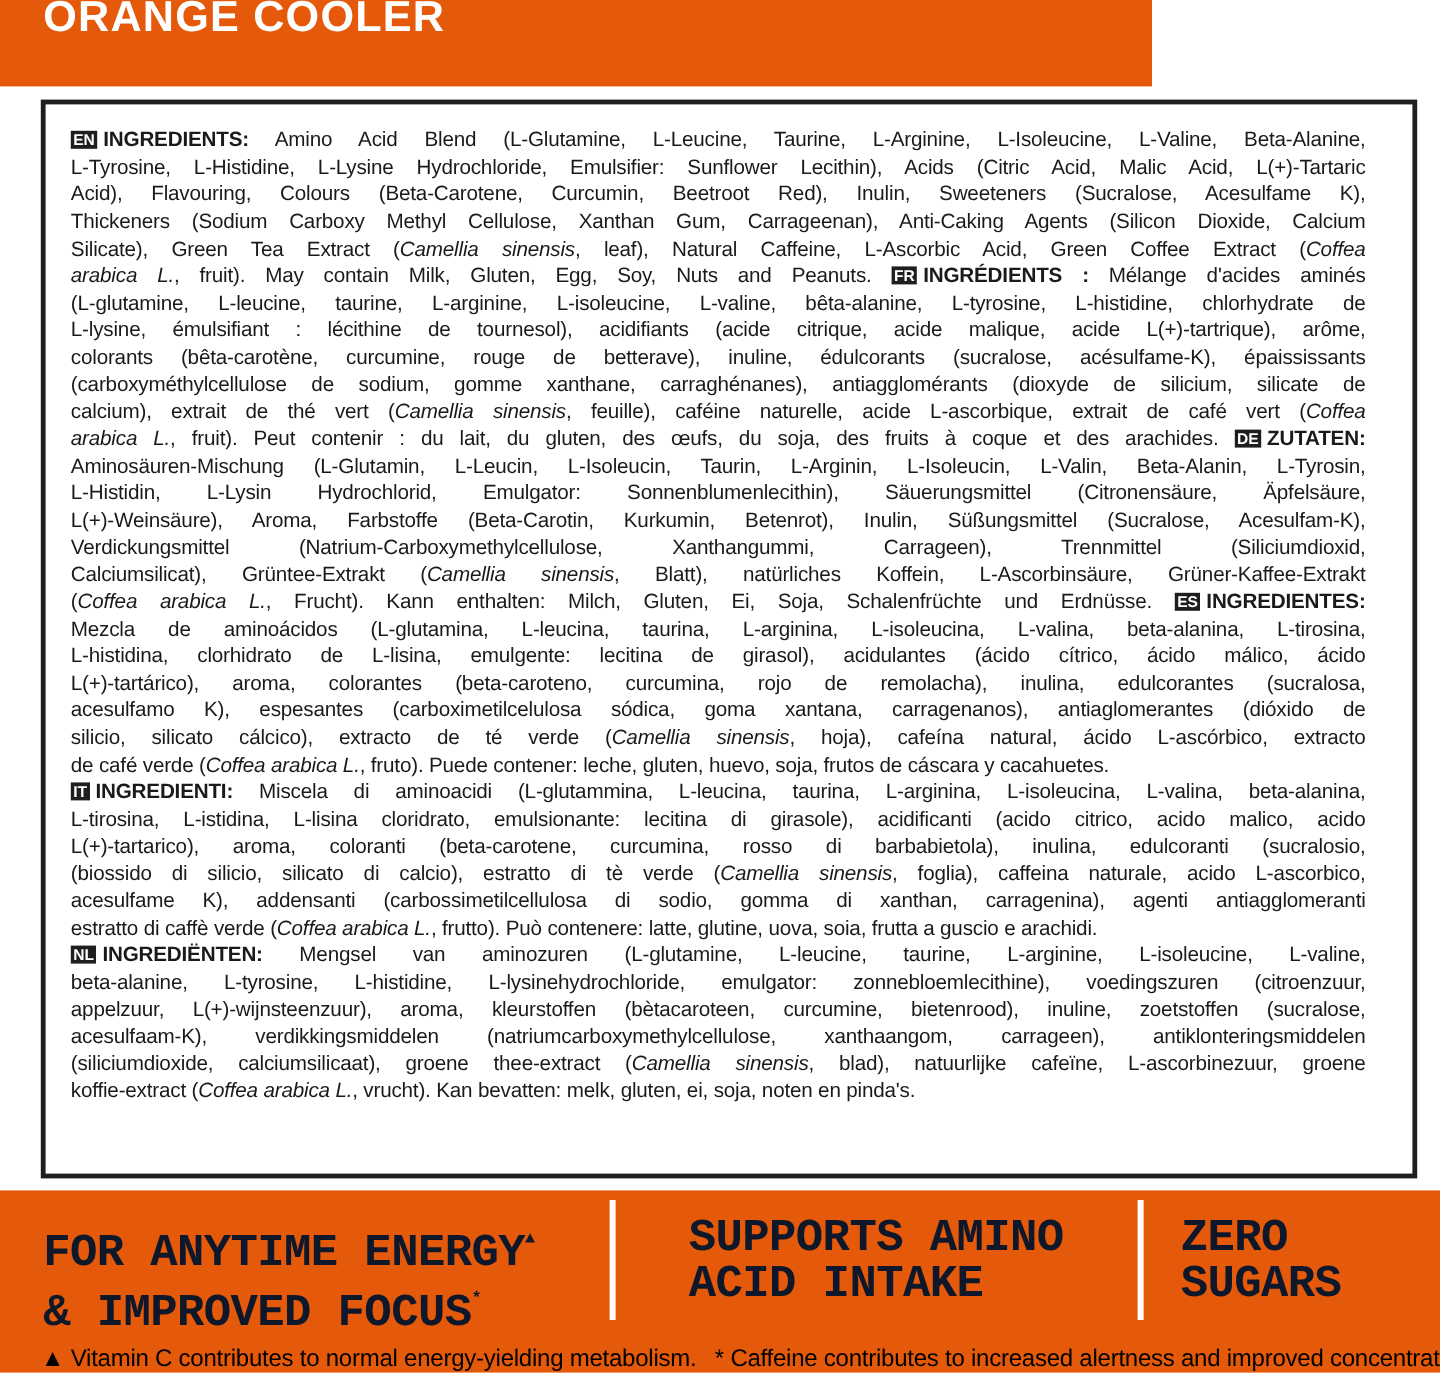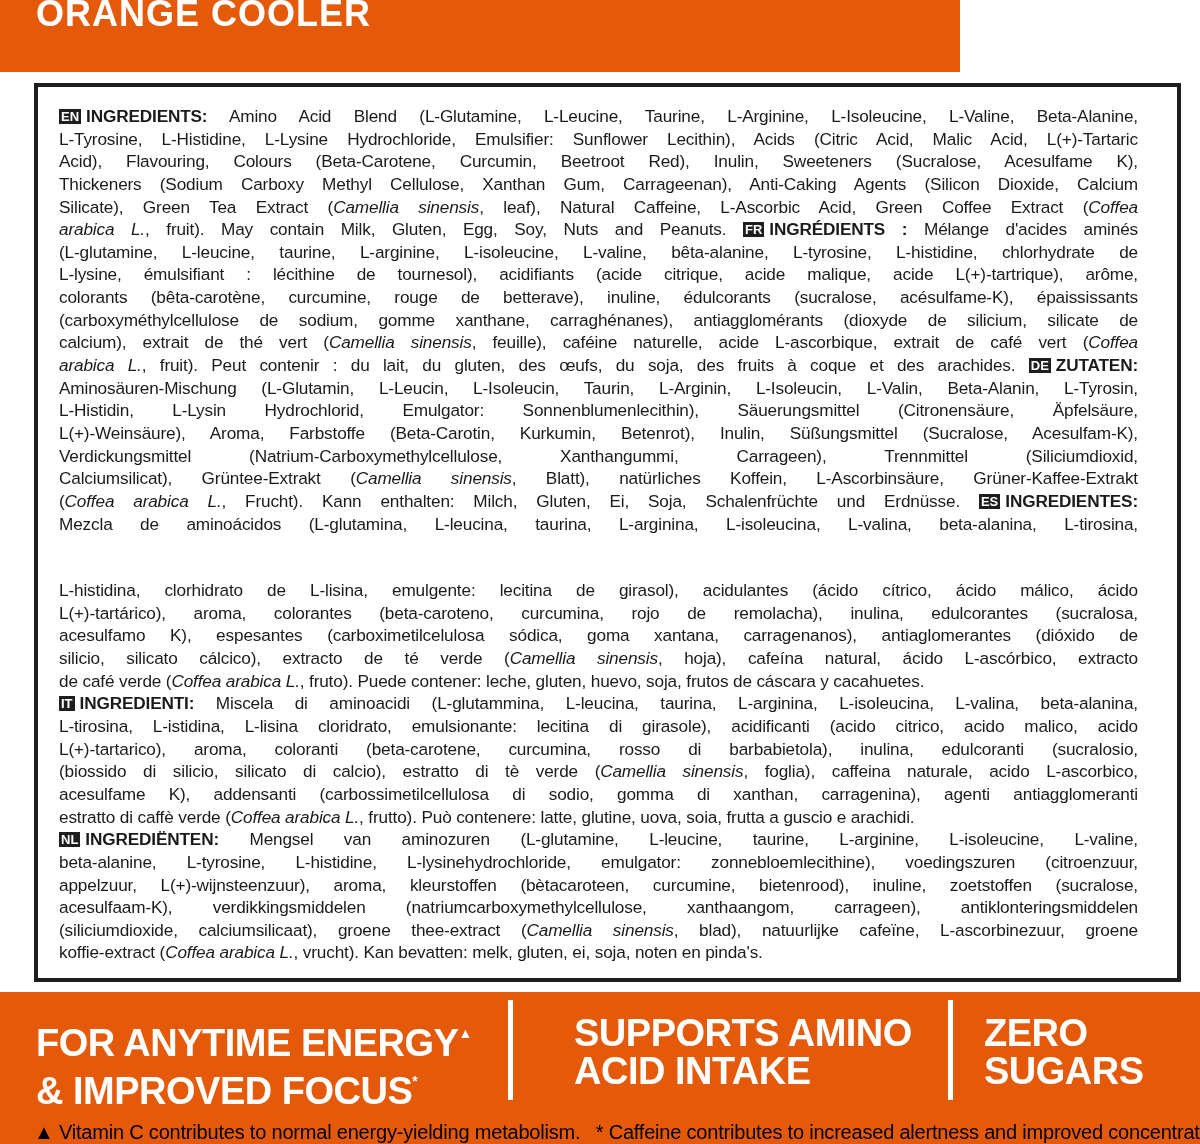--- a/index.html
+++ b/index.html
@@ -11,21 +11,21 @@
   .box { position:absolute; left:34px; top:83px; width:1123px; height:891px; border:4px solid #1e1e1e; background:#fff;padding-left:16px; }
   .lines { position:absolute; left:21px; top:18px; width:1079px; }
   .line { height:22.65px; line-height:22.65px; font-size:17.2px; color:#1a1a1a; white-space:nowrap;
           text-align:justify; text-align-last:justify; font-family:"Liberation Sans", sans-serif; letter-spacing:-0.15px; }
   .line.last { text-align-last:left; }
   .line span.b { font-weight:bold; }
   .line span.i { font-style:italic; }
   .line span.tag { display:inline-block; background:#1e1e1e; color:#fff; font-weight:bold; font-size:13px;
           line-height:15px; padding:0 2px; margin-right:5px; vertical-align:1px; letter-spacing:0; }
   .bottom-band { position:absolute; left:0; top:992px; width:1200px; height:152px; background:#e55a0a; }
-  .claim { position:absolute; top:22px; color:#ffffff; font-family:Liberation Sans, sans-serif; font-weight:bold;
+  .claim { position:absolute; top:22px; color:#0f172a; font-family:Liberation Mono, monospace; font-weight:bold;
            font-size:38px; line-height:38px; letter-spacing:-0.5px; }
   .claim .sup { font-size:14px; vertical-align:18px; }
   .divider { position:absolute; top:8px; width:5px; height:100px; background:#fff; }
   .footnote { position:absolute; left:34px; top:129px; color:#000000; font-family:"Liberation Sans", sans-serif;
               font-size:20px; line-height:22px; white-space:nowrap; letter-spacing:-0.2px;text-align:center; }
 </style>
 </head>
 <body>
 
 <div class="top-band">
@@ -46,21 +46,21 @@
       <div class="line" style="white-space: nowrap; word-spacing: 0px;"><span>(carboxyméthylcellulose de sodium, gomme xanthane, carraghénanes), antiagglomérants (dioxyde de silicium, silicate de</span></div>
       <div class="line" style="white-space: nowrap; word-spacing: 0px;"><span>calcium), extrait de thé vert (</span><span class="i">Camellia sinensis</span><span>, feuille), caféine naturelle, acide L-ascorbique, extrait de café vert (</span><span class="i">Coffea</span></div>
       <div class="line" style="white-space: nowrap; word-spacing: 0px;"><span class="i">arabica L.</span><span>, fruit). Peut contenir : du lait, du gluten, des œufs, du soja, des fruits à coque et des arachides. </span><span class="tag">DE</span><span class="b">ZUTATEN:</span></div>
       <div class="line" style="white-space: nowrap; word-spacing: 0px;"><span>Aminosäuren-Mischung (L-Glutamin, L-Leucin, L-Isoleucin, Taurin, L-Arginin, L-Isoleucin, L-Valin, Beta-Alanin, L-Tyrosin,</span></div>
       <div class="line" style="white-space: nowrap; word-spacing: 0px;"><span>L-Histidin, L-Lysin Hydrochlorid, Emulgator: Sonnenblumenlecithin), Säuerungsmittel (Citronensäure, Äpfelsäure,</span></div>
       <div class="line" style="white-space: nowrap; word-spacing: 0px;"><span>L(+)-Weinsäure), Aroma, Farbstoffe (Beta-Carotin, Kurkumin, Betenrot), Inulin, Süßungsmittel (Sucralose, Acesulfam-K),</span></div>
       <div class="line" style="white-space: nowrap; word-spacing: 0px;"><span>Verdickungsmittel (Natrium-Carboxymethylcellulose, Xanthangummi, Carrageen), Trennmittel (Siliciumdioxid,</span></div>
       <div class="line" style="white-space: nowrap; word-spacing: 0px;"><span>Calciumsilicat), Grüntee-Extrakt (</span><span class="i">Camellia sinensis</span><span>, Blatt), natürliches Koffein, L-Ascorbinsäure, Grüner-Kaffee-Extrakt</span></div>
       <div class="line" style="white-space: nowrap; word-spacing: 0px;"><span>(</span><span class="i">Coffea arabica L.</span><span>, Frucht). Kann enthalten: Milch, Gluten, Ei, Soja, Schalenfrüchte und Erdnüsse. </span><span class="tag">ES</span><span class="b">INGREDIENTES:</span></div>
       <div class="line" style="white-space: nowrap; word-spacing: 0px;"><span>Mezcla de aminoácidos (L-glutamina, L-leucina, taurina, L-arginina, L-isoleucina, L-valina, beta-alanina, L-tirosina,</span></div>
-      <div class="line" style="white-space: nowrap; word-spacing: 0px; margin-top: 44px;"><span>L-histidina, clorhidrato de L-lisina, emulgente: lecitina de girasol), acidulantes (ácido cítrico, ácido málico, ácido</span></div>
+      <div class="line" style="white-space: nowrap; word-spacing: 0px;"><span>L-histidina, clorhidrato de L-lisina, emulgente: lecitina de girasol), acidulantes (ácido cítrico, ácido málico, ácido</span></div>
       <div class="line" style="white-space: nowrap; word-spacing: 0px;"><span>L(+)-tartárico), aroma, colorantes (beta-caroteno, curcumina, rojo de remolacha), inulina, edulcorantes (sucralosa,</span></div>
       <div class="line" style="white-space: nowrap; word-spacing: 0px;"><span>acesulfamo K), espesantes (carboximetilcelulosa sódica, goma xantana, carragenanos), antiaglomerantes (dióxido de</span></div>
       <div class="line" style="white-space: nowrap; word-spacing: 0px;"><span>silicio, silicato cálcico), extracto de té verde (</span><span class="i">Camellia sinensis</span><span>, hoja), cafeína natural, ácido L-ascórbico, extracto</span></div>
       <div class="line last" style="white-space: nowrap;"><span>de café verde (</span><span class="i">Coffea arabica L.</span><span>, fruto). Puede contener: leche, gluten, huevo, soja, frutos de cáscara y cacahuetes.</span></div>
       <div class="line" style="white-space: nowrap; word-spacing: 0px;"><span class="tag">IT</span><span class="b">INGREDIENTI:</span><span> Miscela di aminoacidi (L-glutammina, L-leucina, taurina, L-arginina, L-isoleucina, L-valina, beta-alanina,</span></div>
       <div class="line" style="white-space: nowrap; word-spacing: 0px;"><span>L-tirosina, L-istidina, L-lisina cloridrato, emulsionante: lecitina di girasole), acidificanti (acido citrico, acido malico, acido</span></div>
       <div class="line" style="white-space: nowrap; word-spacing: 0px;"><span>L(+)-tartarico), aroma, coloranti (beta-carotene, curcumina, rosso di barbabietola), inulina, edulcoranti (sucralosio,</span></div>
       <div class="line" style="white-space: nowrap; word-spacing: 0px;"><span>(biossido di silicio, silicato di calcio), estratto di tè verde (</span><span class="i">Camellia sinensis</span><span>, foglia), caffeina naturale, acido L-ascorbico,</span></div>
       <div class="line" style="white-space: nowrap; word-spacing: 0px;"><span>acesulfame K), addensanti (carbossimetilcellulosa di sodio, gomma di xanthan, carragenina), agenti antiagglomeranti</span></div>
       <div class="line last" style="white-space: nowrap;"><span>estratto di caffè verde (</span><span class="i">Coffea arabica L.</span><span>, frutto). Può contenere: latte, glutine, uova, soia, frutta a guscio e arachidi.</span></div>

